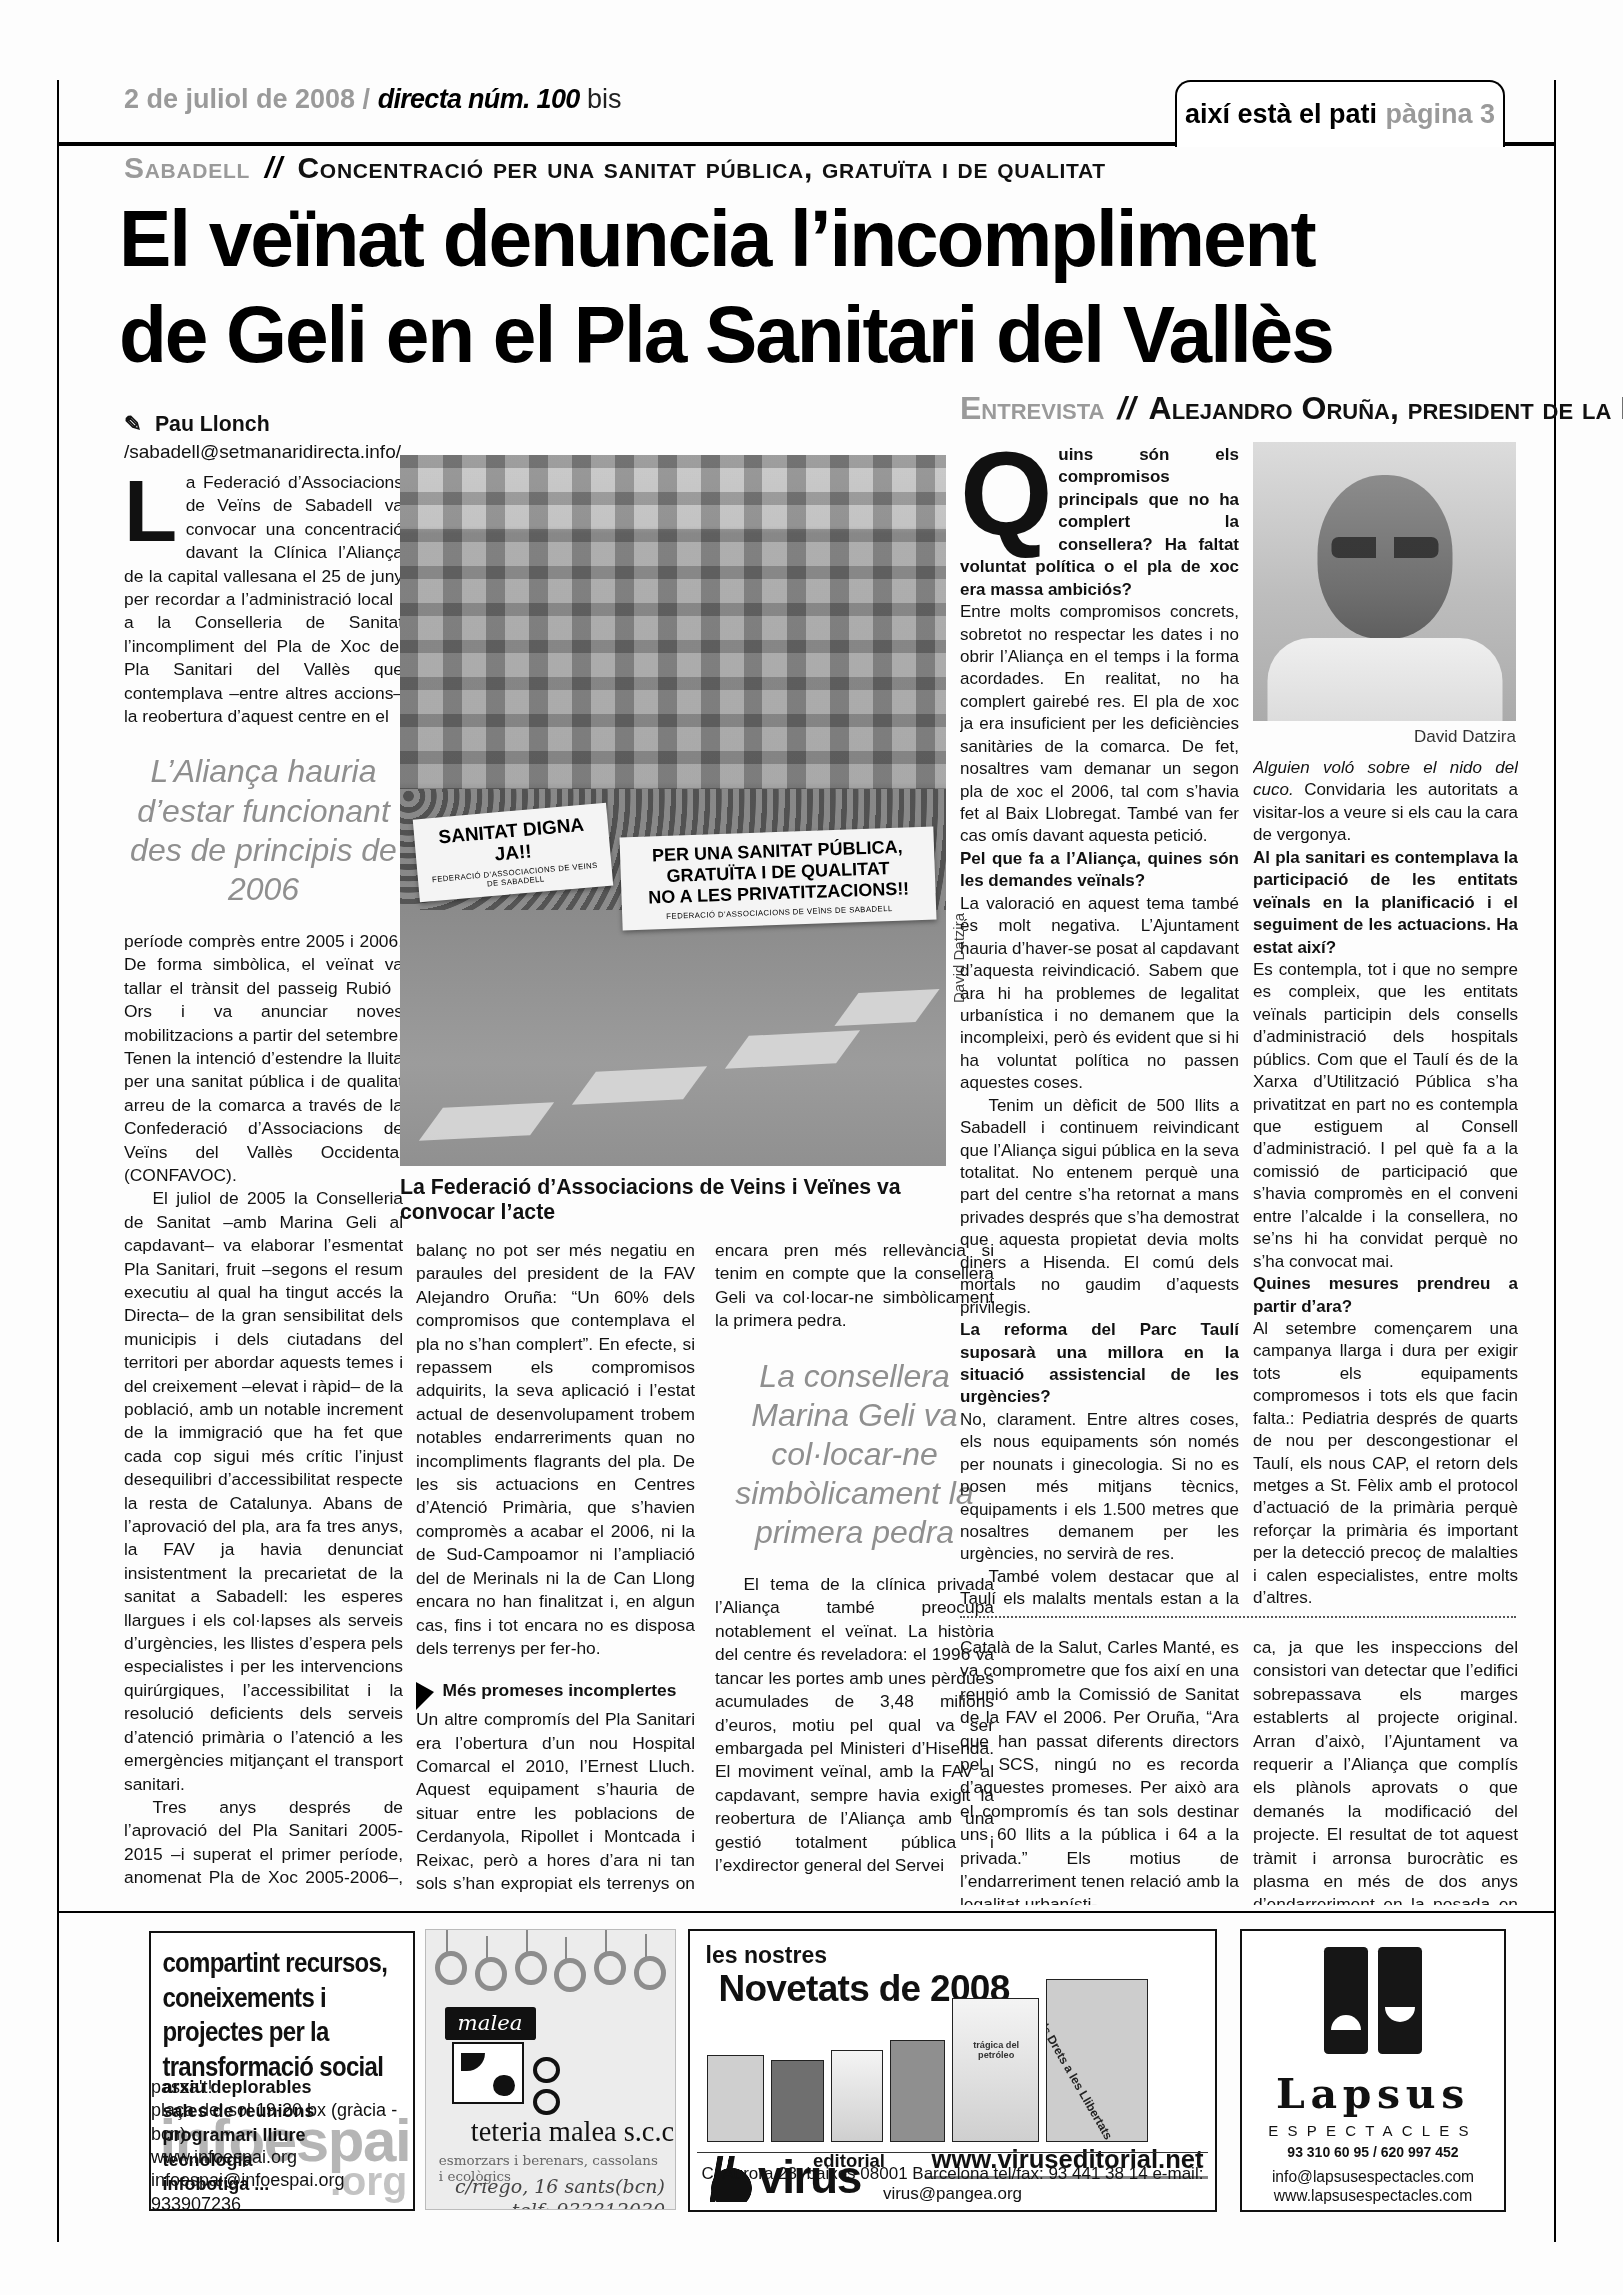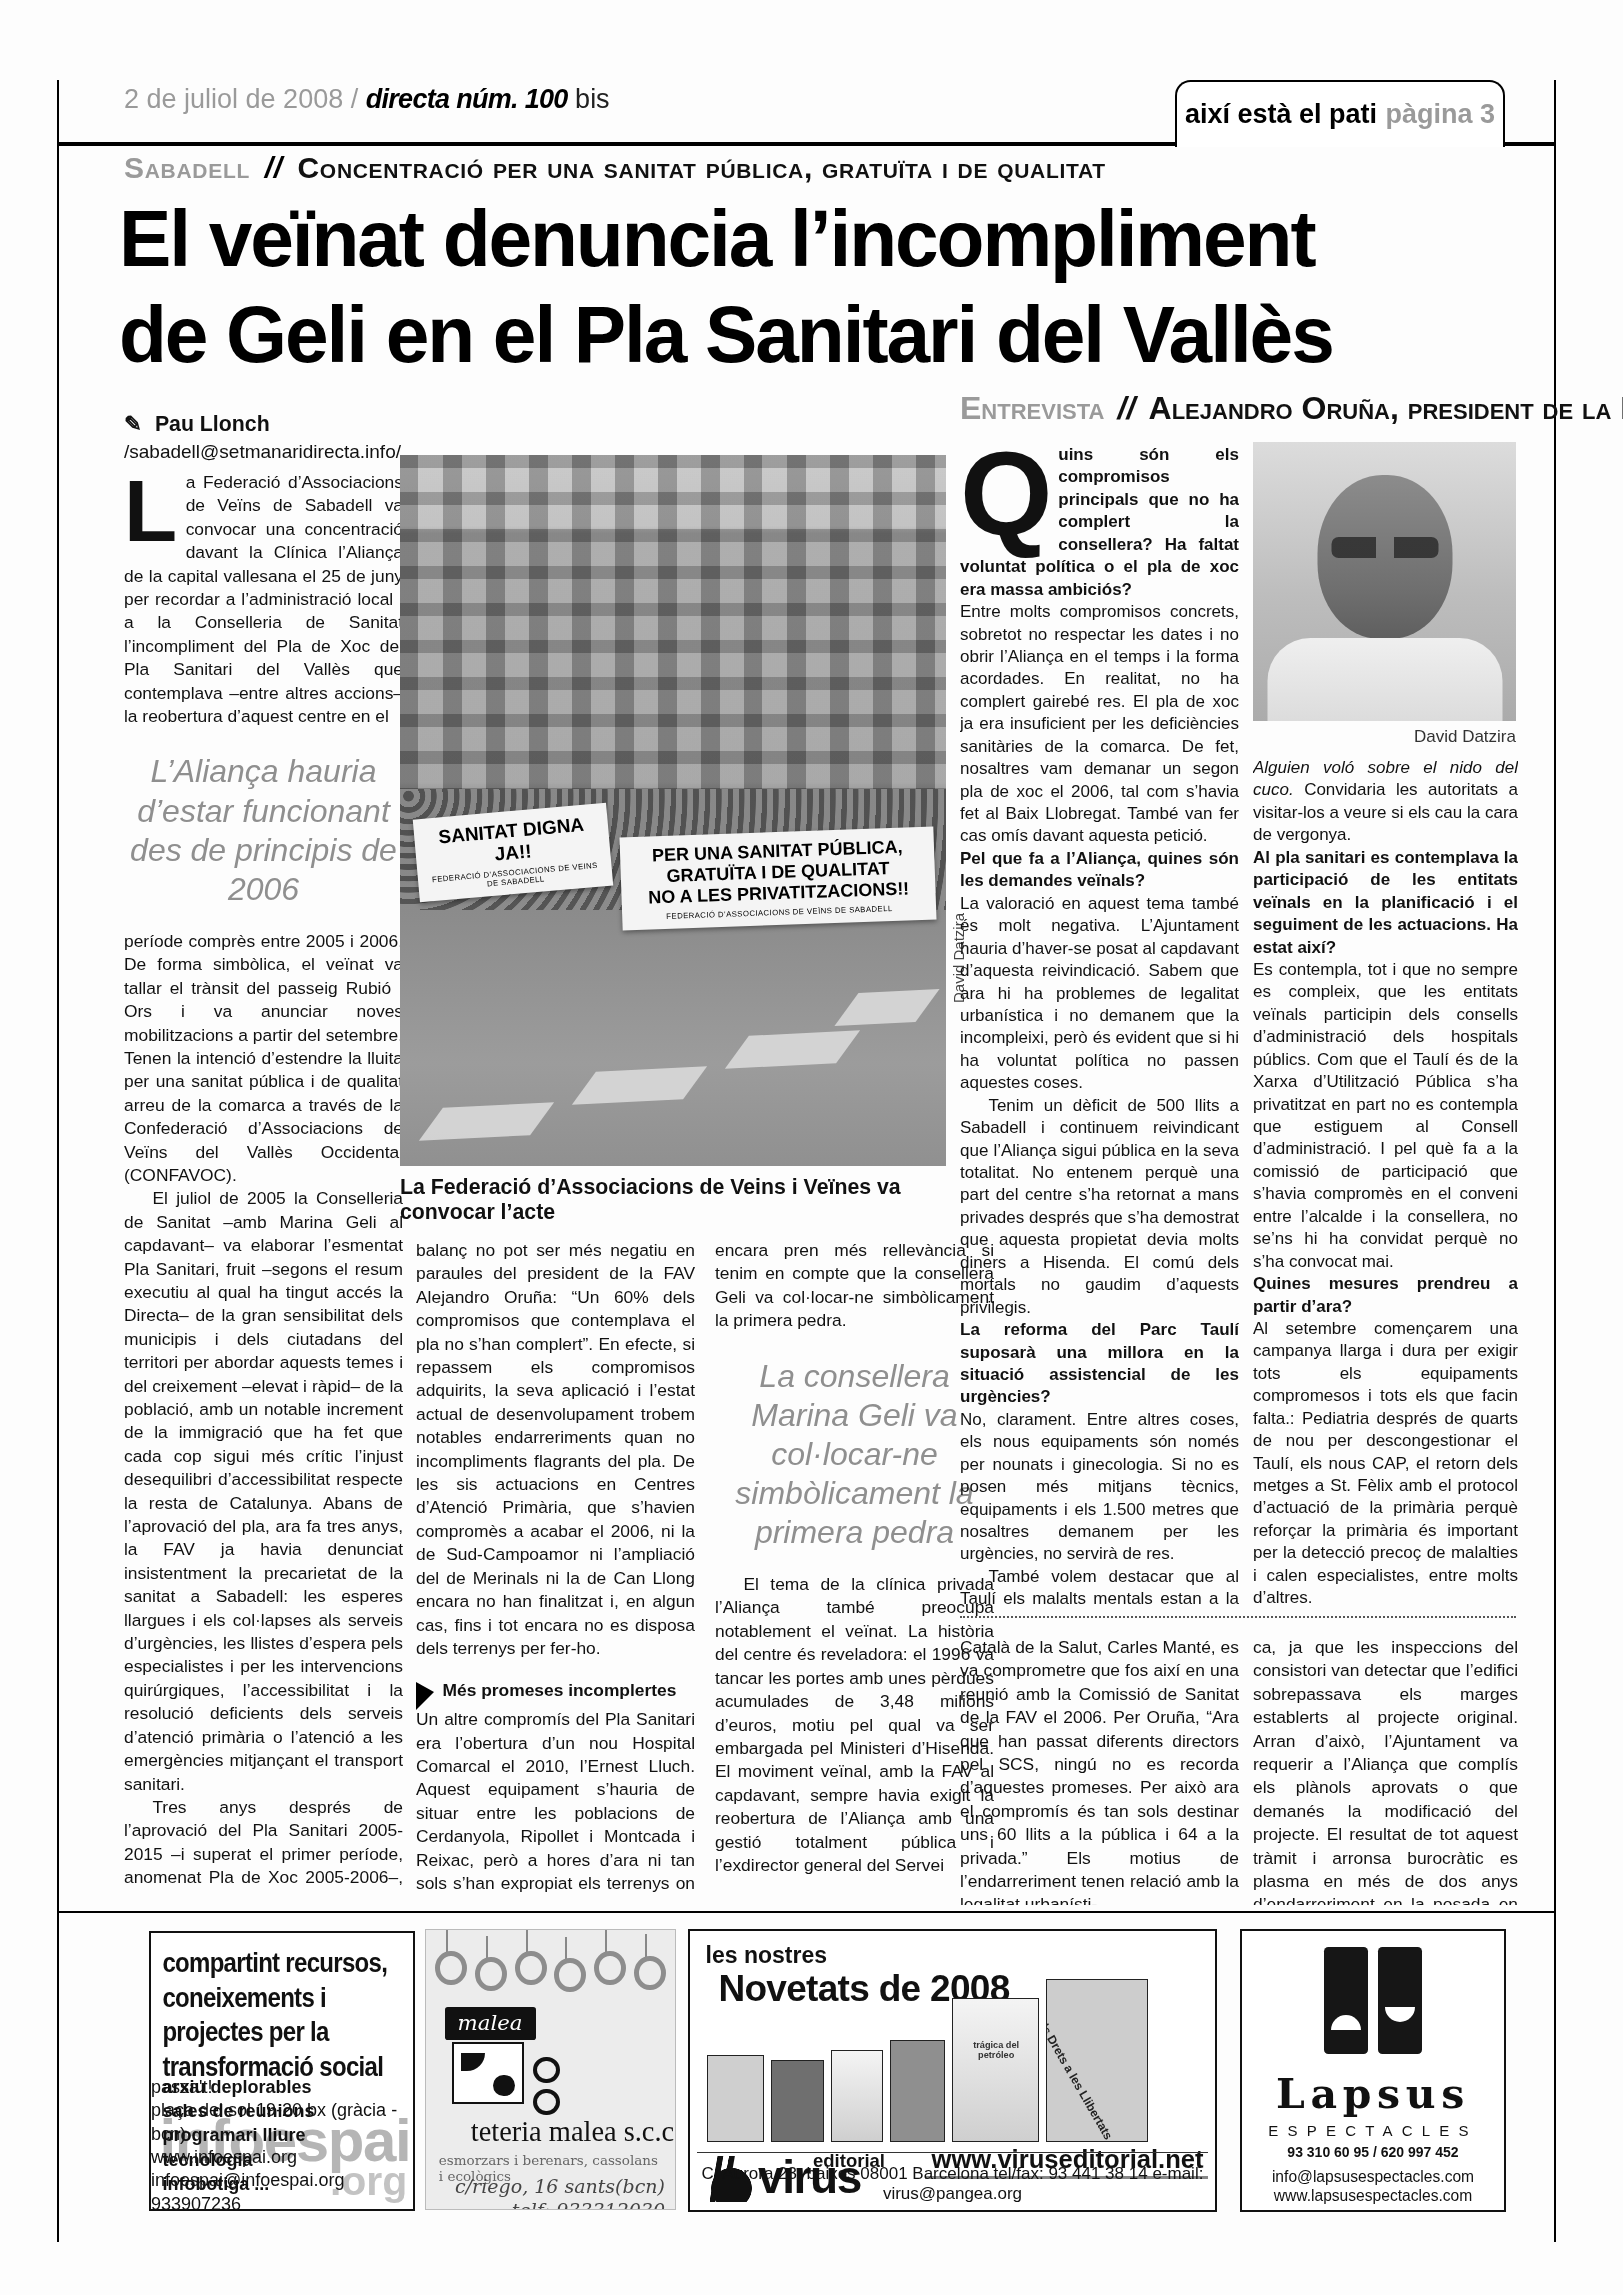--- a/index.html
+++ b/index.html
@@ -1,20 +1,20 @@
 <!DOCTYPE html>
 <html lang="ca" style="font-size:11.4px"><head>
 <meta charset="utf-8">
 <style>
   html,body{margin:0;padding:0;background:#e9e9e9;}
   #page{position:relative;width:1623px;height:2295px;background:#fdfdfd;font-family:"Liberation Sans",sans-serif;color:#111;overflow:hidden;}
   .rule{position:absolute;background:#000;}
   
   .masthead{position:absolute;left:124px;top:84px;font-size:27px;}
-  .mh-date{color:#9a9a9a;font-weight:normal;}
+  .mh-date{color:#9a9a9a;font-weight:bold;}
   .mh-brand{color:#000;font-weight:bold;font-style:italic;letter-spacing:-0.7px;}
   .mh-suffix{color:#222;}
   .tab{position:absolute;left:1175px;top:80px;width:326px;height:65px;border:2.8px solid #000;border-bottom:none;border-radius:15.6px 15.6px 0 0;display:flex;align-items:center;justify-content:center;gap:8.5px;font-size:27px;background:#fff;}
   .tab .b{font-weight:bold;color:#000;}
   .tab .g{color:#9a9a9a;font-weight:bold;}
   
   .kicker{position:absolute;left:124px;top:151px;font-size:30px;font-variant:small-caps;letter-spacing:0.7px;}
   .kick-loc{color:#9a9a9a;font-weight:bold;}
   .kick-sep{color:#000;font-weight:bold;font-style:italic;padding:0 5.7px;}
   .kick-txt{color:#111;font-weight:bold;}

